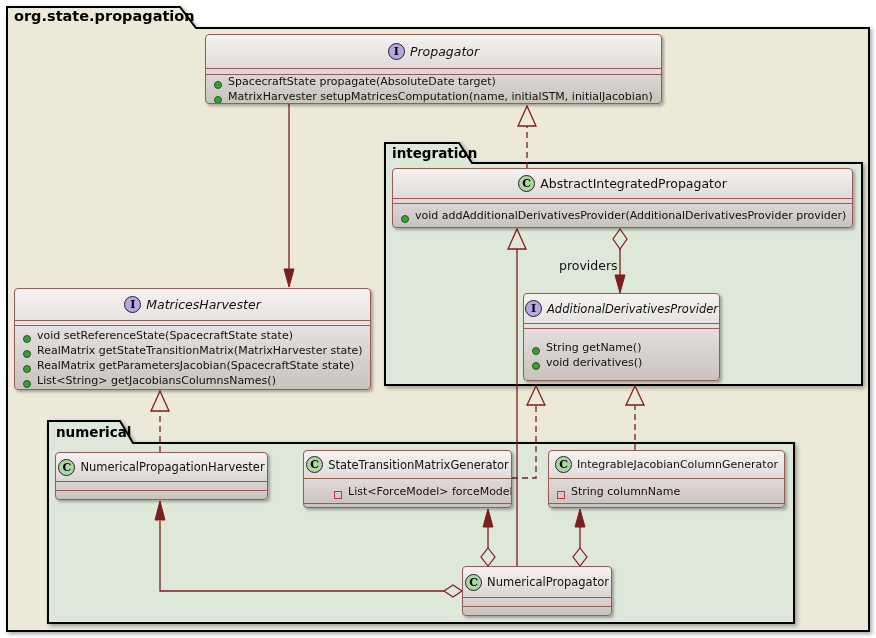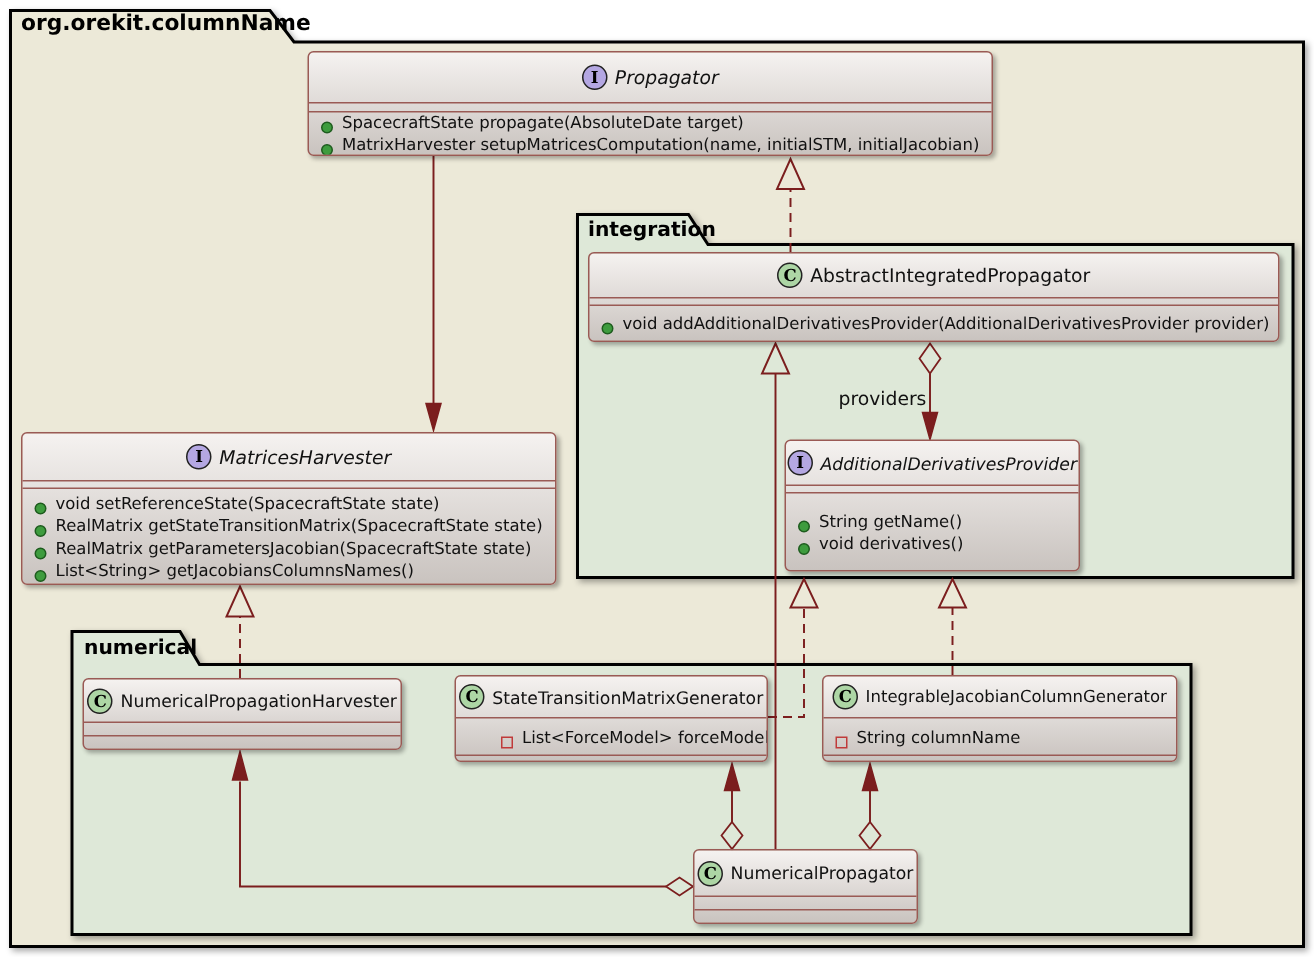--- a/index.html
+++ b/index.html
@@ -102,21 +102,21 @@
     <polygon class="diamond" points="580,548 587,557 580,566 573,557"></polygon>
     <path class="rel" d="M580,548 L580,527"></path>
     <polygon class="arrowhead" points="580,509 575,527 585,527"></polygon>
 
      NumericalPropagationHarvester --&gt;
     <polygon class="diamond" points="462,591 453,585 444,591 453,597"></polygon>
     <path class="rel" d="M444,591 L160,591 L160,521"></path>
     <polygon class="arrowhead" points="160,501 155,520 165,520"></polygon>
   </svg>
 
-  <div class="pkg-label big" style="left:14px;top:8px;">org.orekit.columnName</div>
+  <div class="pkg-label big" style="left:14px;top:8px;">org.state.propagation</div>
   <div class="pkg-label small" style="left:392px;top:145px;">integration</div>
   <div class="pkg-label small" style="left:56px;top:424px;">numerical</div>
 
   <div class="edge-label" style="left:559px;top:246px;margin-top:12px;">providers</div>
 
   <div class="classbox" style="left:205px;top:34px;width:457px;height:70px;">
     <div class="title" style="height:33px;">
       <span class="badge i">I</span>
       <span class="cname it">Propagator</span>
     </div>
@@ -143,21 +143,21 @@
     <div class="sep"></div>
     <div class="strip" style="height:4px;"></div>
     <div class="sep"></div>
     <div class="members">
       <div class="mrow">
         <span class="dot"></span>
         <span>void setReferenceState(SpacecraftState state)</span>
       </div>
       <div class="mrow">
         <span class="dot"></span>
-        <span>RealMatrix getStateTransitionMatrix(SpacecraftState state)</span>
+        <span>RealMatrix getStateTransitionMatrix(MatrixHarvester state)</span>
       </div>
       <div class="mrow">
         <span class="dot"></span>
         <span>RealMatrix getParametersJacobian(SpacecraftState state)</span>
       </div>
       <div class="mrow">
         <span class="dot"></span>
         <span>List&lt;String&gt; getJacobiansColumnsNames()</span>
       </div>
     </div>

